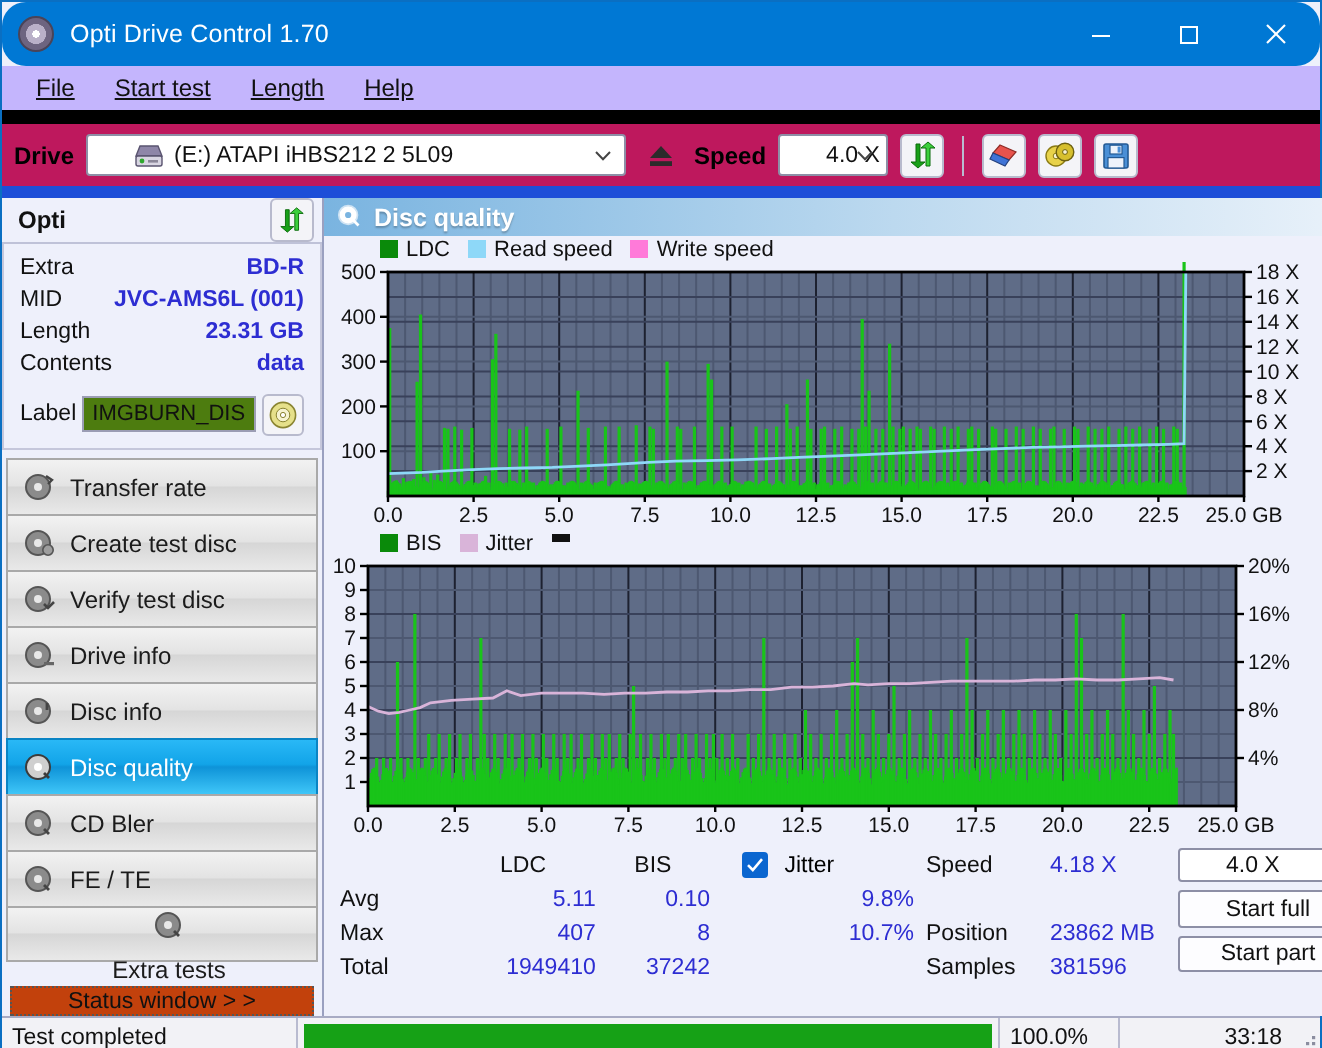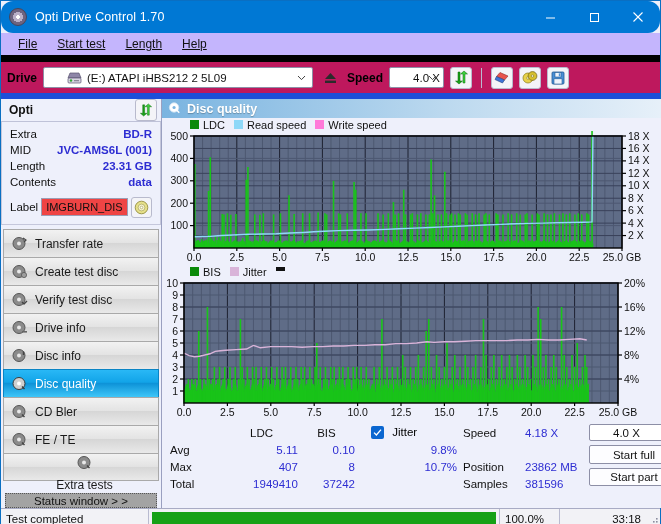--- a/index.html
+++ b/index.html
@@ -61,38 +61,38 @@
              padding:0 4px 0 8px;border-bottom:1px solid #bfc2d8;background:#eef0fb;}
   .disc-head .t{font-weight:bold;font-size:12px;color:#111;}
   .disc-info{padding:4px 8px 6px 8px;background:#eef0fb;border:1px solid #c5c7db;
              border-top:none;margin:0;}
   .row{display:flex;justify-content:space-between;align-items:center;height:16px;
        font-size:11.5px;}
   .row .k{color:#111;}
   .row .v{color:#2d2dd2;font-weight:bold;}
   .label-row{display:flex;align-items:center;height:22px;margin-top:6px;gap:3px;}
   .label-row .k{font-size:11.5px;color:#111;flex:0 0 auto;}
-  .label-box{flex:1;height:18px;border:1px solid #9b9db4;background:#ef4444;
+  .label-box{flex:1;height:18px;border:1px solid #9b9db4;background:#4d7c0f;
              font-size:11px;display:flex;align-items:center;padding-left:4px;
              box-sizing:border-box;color:#111;}
   .cdico{width:19px;height:19px;border:1px solid #b8bacd;border-radius:3px;
          background:#f4f4f8;display:flex;align-items:center;justify-content:center;}
 
   
   .nav{margin-top:4px;display:flex;flex-direction:column;gap:0;padding:0 2px;}
   .nav-item{height:28px;display:flex;align-items:center;gap:7px;padding-left:7px;
             background:linear-gradient(to bottom,#f2f2f2 0%,#e3e3e3 48%,#d6d6d6 50%,#e9e9e9 100%);
             border:1px solid #a9a9a9;border-bottom:none;box-sizing:border-box;
             font-size:12px;color:#1b1b1b;}
   .nav-item:last-child{border-bottom:1px solid #a9a9a9;flex-direction:column;}
   .nav-item.active{background:linear-gradient(to bottom,#29b8f6 0%,#12a4e8 45%,#0e93d8 50%,#3fc6f8 100%);
                    color:#fff;border-color:#0a84c4;}
   .nav-ico{width:17px;height:17px;flex:0 0 auto;}
   .nav-gap{height:14px;}
-  .status-btn{margin:2px 4px 0 4px;height:20px;border:1px dotted #555;background:#a3a3a3;
+  .status-btn{margin:2px 4px 0 4px;height:20px;border:1px dotted #555;background:#c2410c;
               display:flex;align-items:center;justify-content:center;font-size:11.5px;
               color:#111;box-sizing:border-box;}
   .left-fill{flex:1;}
 
   
   .panel-head{height:19px;background:linear-gradient(to right,#7ab4e0 0%,#bcd9ef 55%,#eaf2fa 100%);
               display:flex;align-items:center;gap:6px;padding-left:6px;}
   .panel-head .pt{color:#fff;font-weight:bold;font-size:12.5px;
                   text-shadow:0 1px 1px rgba(0,0,0,.25);}
 

